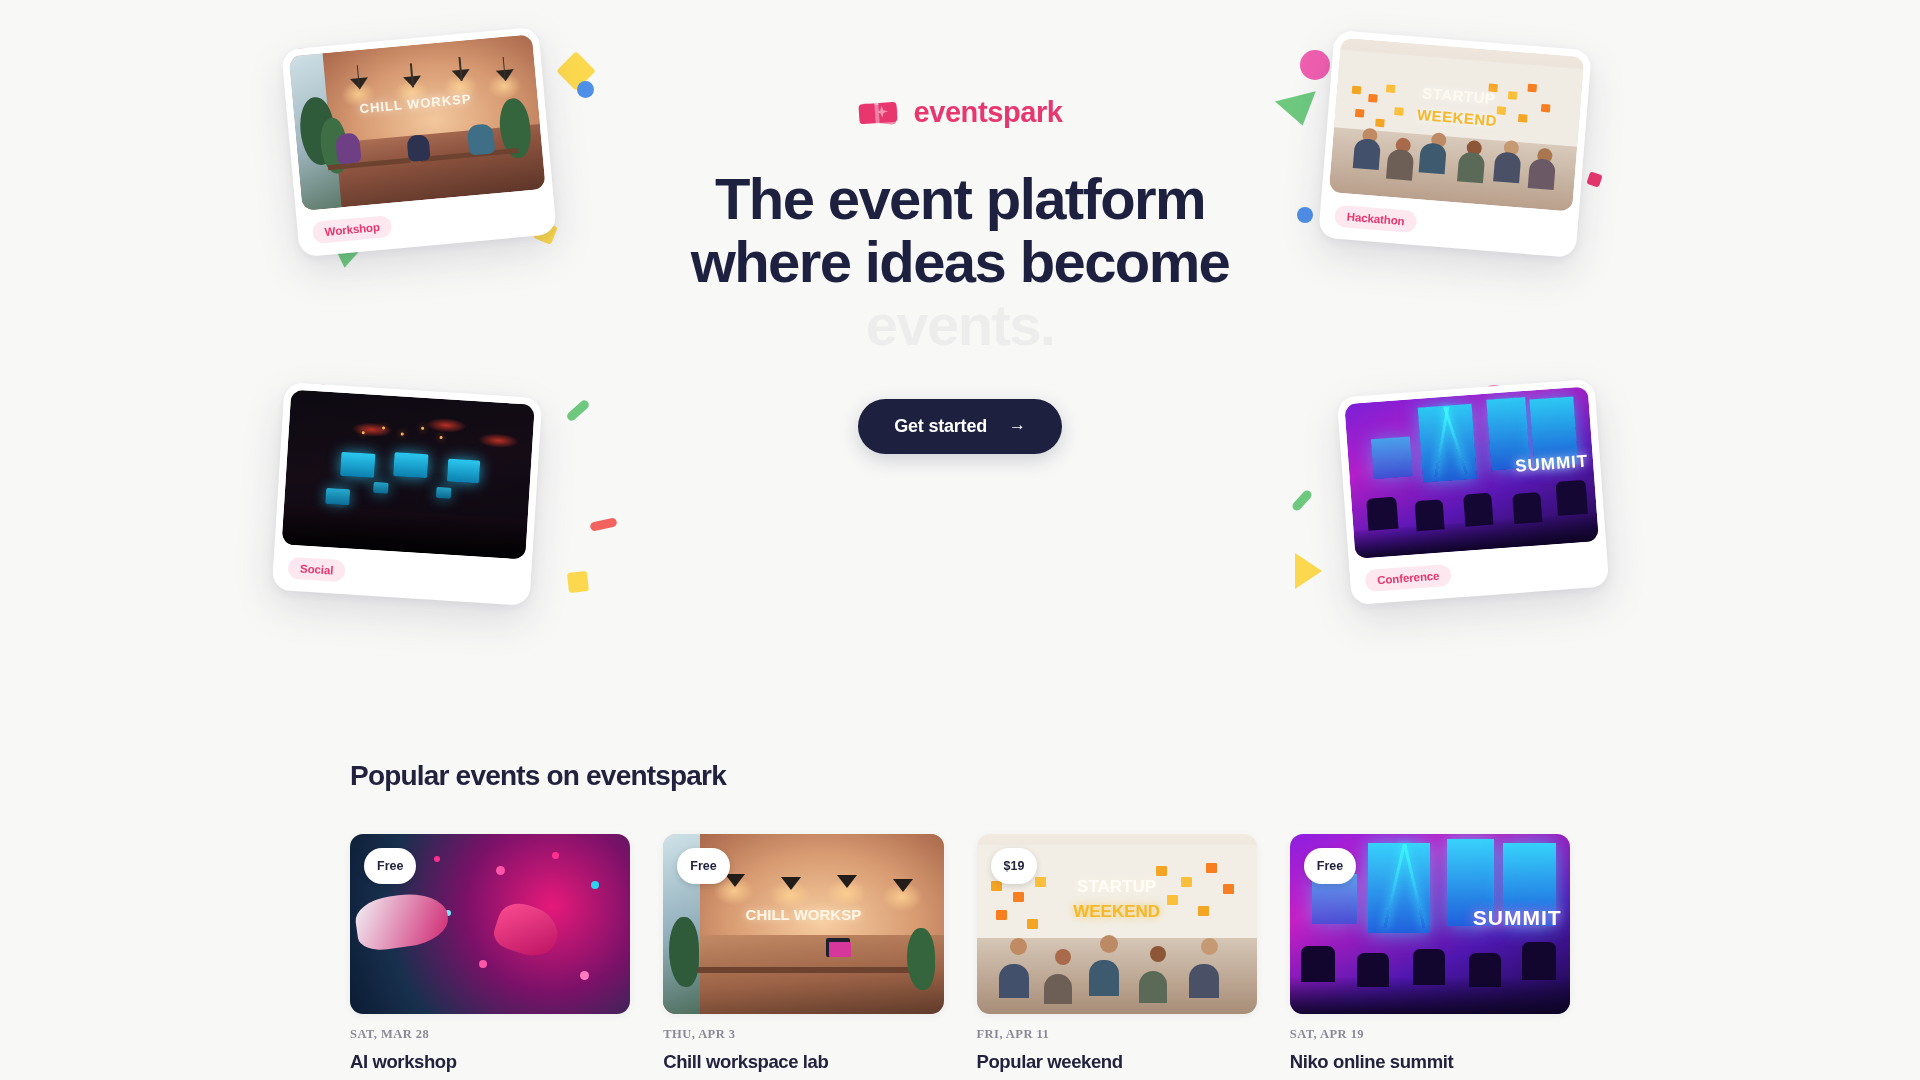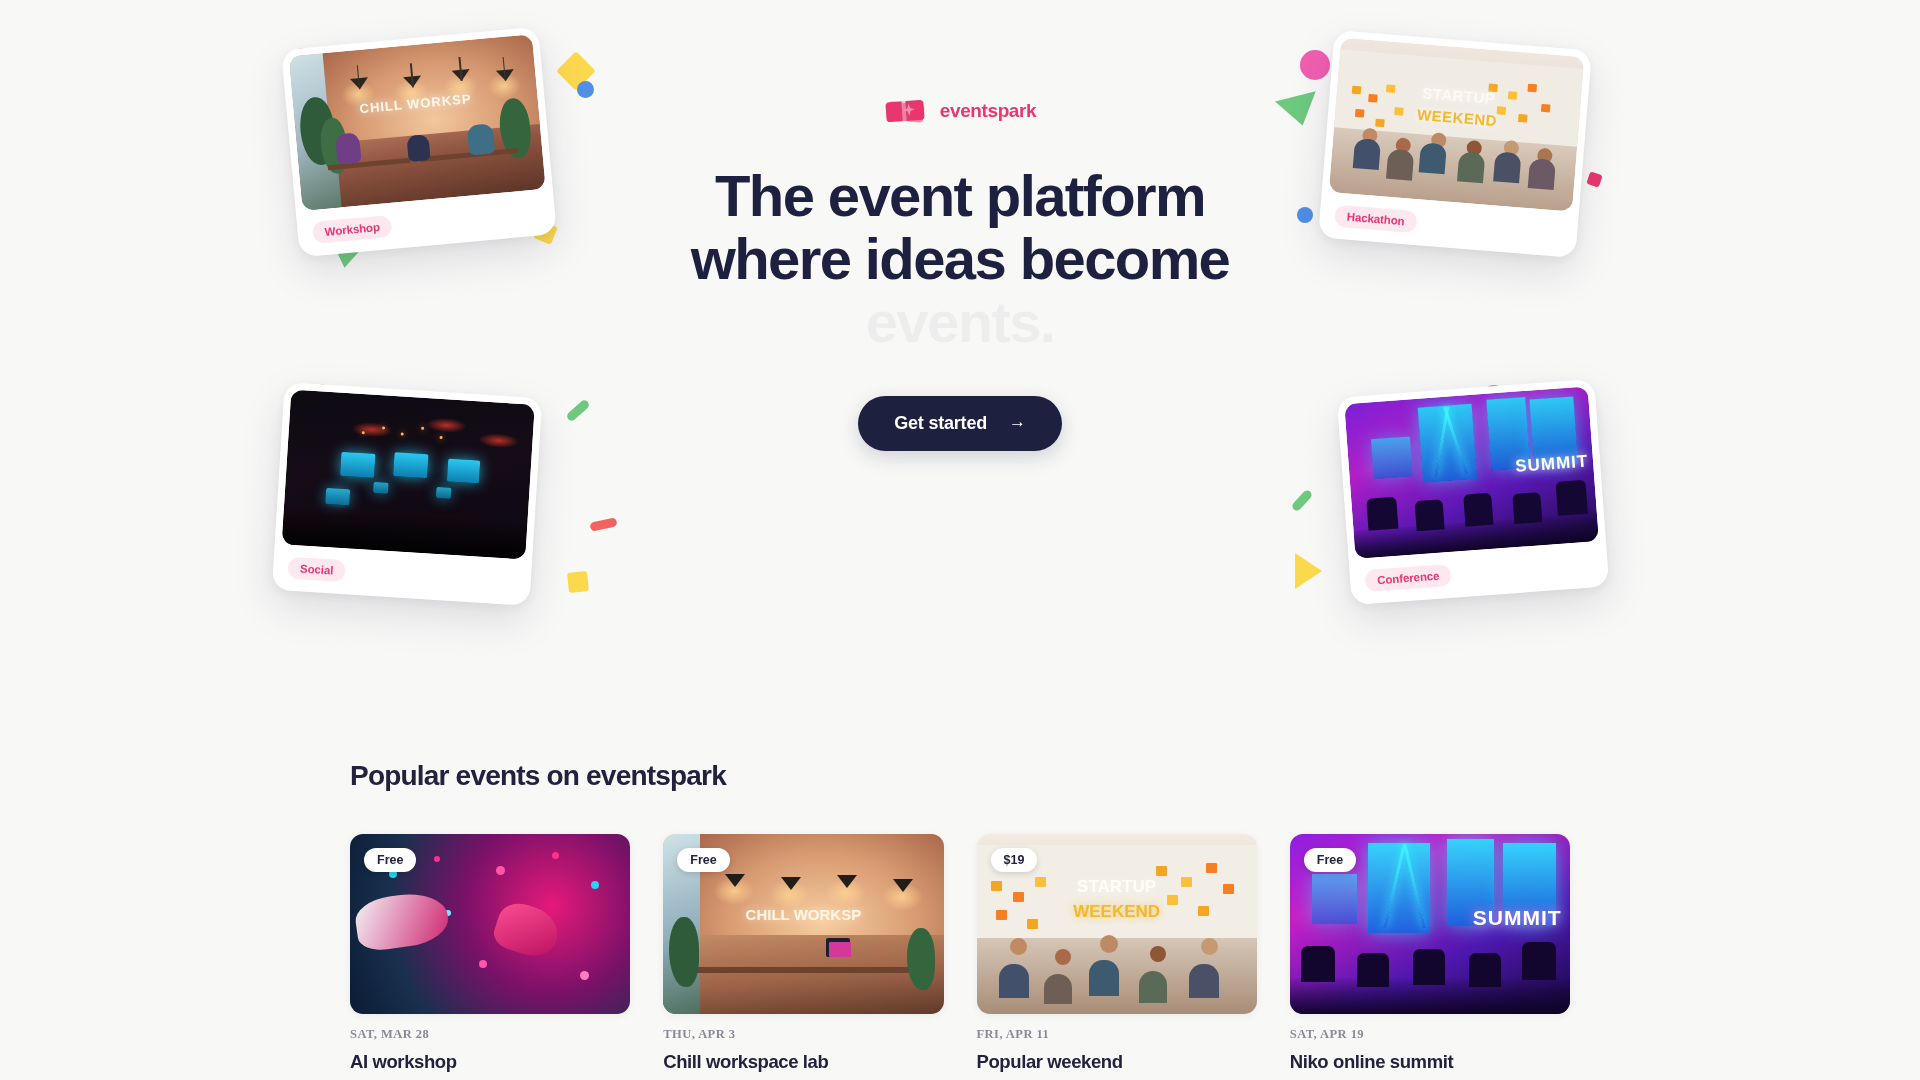--- a/index.html
+++ b/index.html
@@ -16,21 +16,21 @@
   .hero { position: relative; width: 1920px; height: 660px; }
 
   .hero-center {
     position: absolute; left: 50%; top: 96px;
     transform: translateX(-50%);
     width: 760px; text-align: center; z-index: 5;
   }
 
   .logo-row { display: flex; align-items: center; justify-content: center; gap: 12px; margin-bottom: 38px; }
   .logo-mark { width: 44px; height: 30px; position: relative; display: block; }
-  .logo-word { font-size: 19px; font-weight: 700; color: #e8366f; letter-spacing: -0.4px; }
+  .logo-word { font-size: 29px; font-weight: 700; color: #e8366f; letter-spacing: -0.4px; }
 
   h1.headline {
     font-size: 58px; line-height: 1.09; font-weight: 800;
     color: #1e2040; letter-spacing: -1.6px; margin-bottom: 0;
   }
   h1.headline .ln { display: block; }
   h1.headline .ln-fade { color: #1e2040; opacity: 0.045; }
 
   p.subhead {
     margin-top: 42px;
@@ -137,21 +137,21 @@
   .ecard { cursor: pointer; }
   .ecard .thumb {
     position: relative; width: 100%; height: 180px;
     border-radius: 13px; overflow: hidden;
     box-shadow: 0 2px 8px rgba(30,30,50,.06);
   }
   .price {
     position: absolute; left: 14px; top: 14px; z-index: 2;
     background: #ffffff; color: #23233f;
     font-size: 12.5px; font-weight: 700;
-    padding: 5px 13px; border-radius: 999px;
+    padding: 11px 13px; border-radius: 999px;
     box-shadow: 0 2px 6px rgba(0,0,0,.14);
   }
   .edate {
     margin-top: 13px; font-size: 12.5px; font-weight: 700;
     color: #8a8a96; letter-spacing: .45px; font-family: Liberation Serif, serif;
   }
   .etitle {
     margin-top: 9px; font-size: 18.5px; font-weight: 800;
     color: #22223e; letter-spacing: -0.4px;
   }

